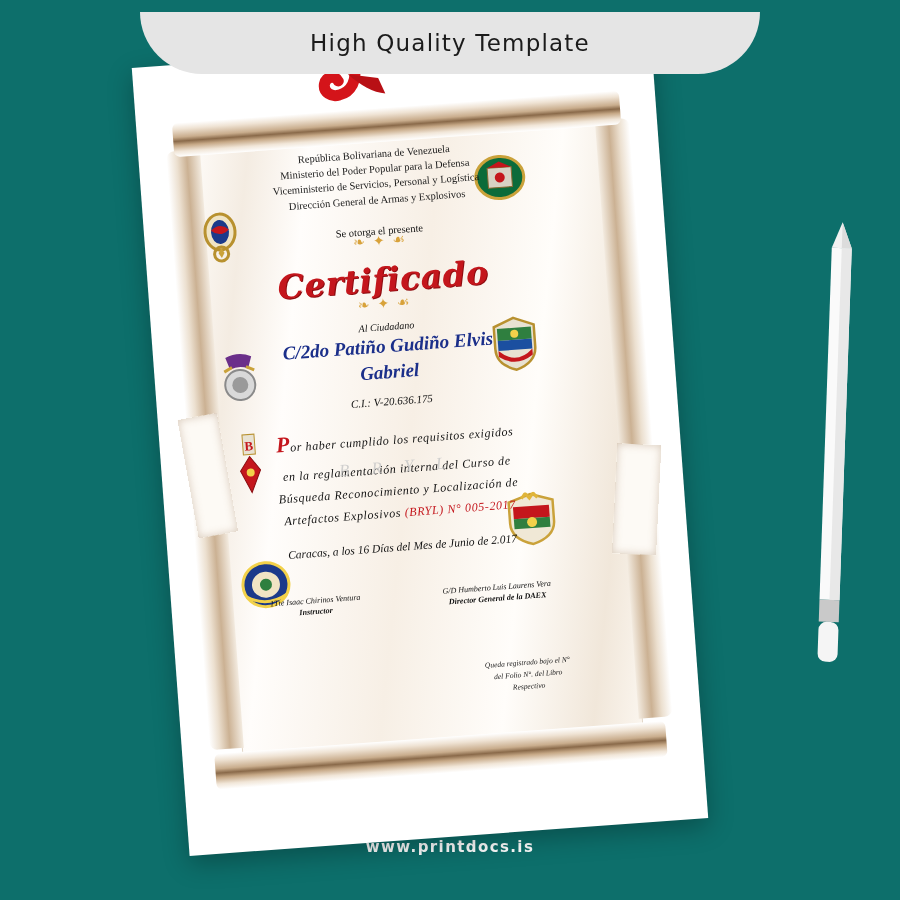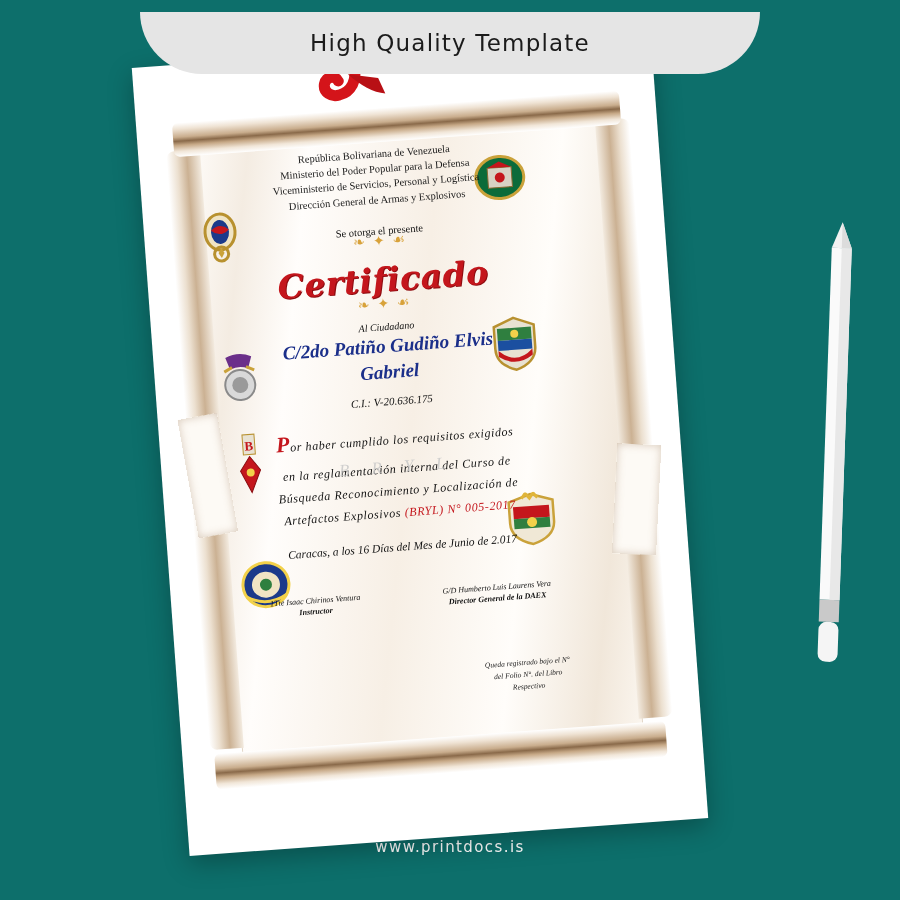--- a/index.html
+++ b/index.html
@@ -21,20 +21,21 @@
   .top-banner-text{
     font-family:"DejaVu Sans", sans-serif;
     font-size:23px;letter-spacing:1.2px;color:#1b1b1b;
     font-weight:400;
   }
   
   .footer-url{
     position:absolute;bottom:44px;left:0;width:100%;
     text-align:center;color:#ffffff;font-size:15px;letter-spacing:1.4px;
     font-family:"DejaVu Sans", sans-serif;
+    font-weight:bold;
   }
   
   .pencil{
     position:absolute;left:822px;top:222px;width:26px;height:440px;
     transform:rotate(2deg);z-index:4;
   }
   
   .sheet{
     position:absolute;
     left:160px;top:48px;

